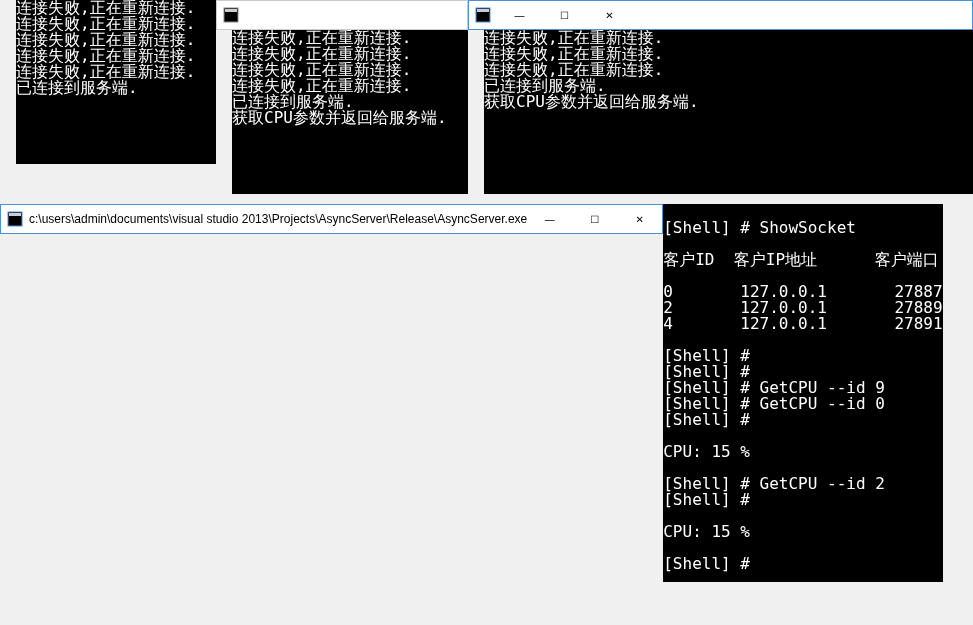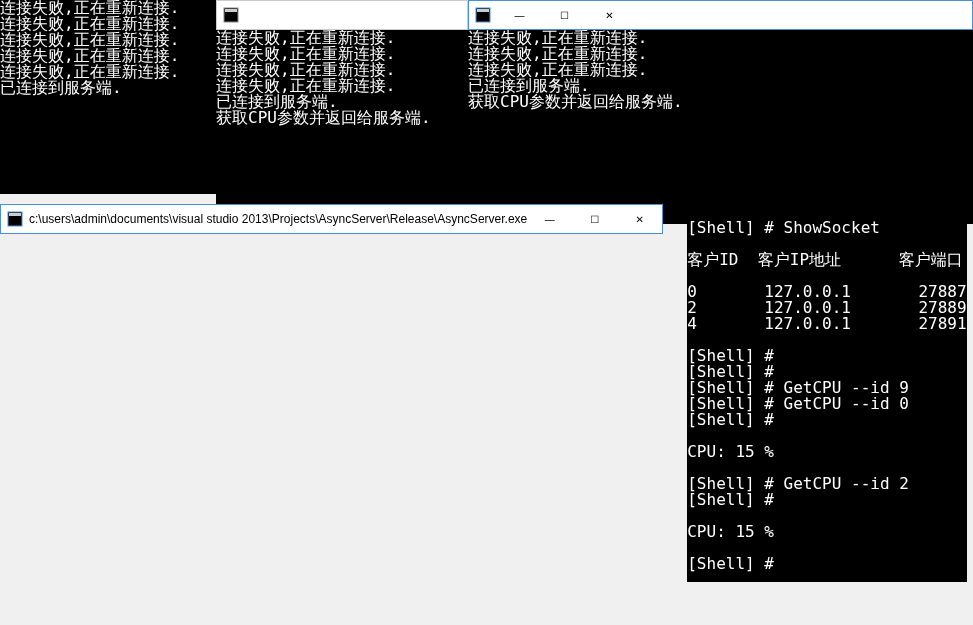--- a/index.html
+++ b/index.html
@@ -49,33 +49,33 @@
       padding: 0;
       overflow: hidden;
       white-space: pre;
     }
     .client-window {
       position: absolute;
       top: 0;
       display: flex;
       flex-direction: column;
     }
-    .client-window .console-body { height: 194px; }
+    .client-window .console-body { height: 164px; margin-left: 16px; }
     #client1 { left: 0; width: 216px; }
     #client2 { left: 216px; width: 252px; }
     #client3 { left: 468px; width: 505px; }
     #server-window {
       position: absolute;
       top: 204px;
       left: 0;
       width: 973px;
       display: flex;
       flex-direction: row;
     }
-    #server-window .console-body { height: 378px; margin-left: 24px; }
+    #server-window .console-body { height: 378px; }
     .icon-svg { width: 16px; height: 16px; }
   </style>
 </head>
 <body>
 
 <div id="client1" class="client-window">
   <div class="console-body"><span>连接失败,正在重新连接.
 连接失败,正在重新连接.
 连接失败,正在重新连接.
 连接失败,正在重新连接.

